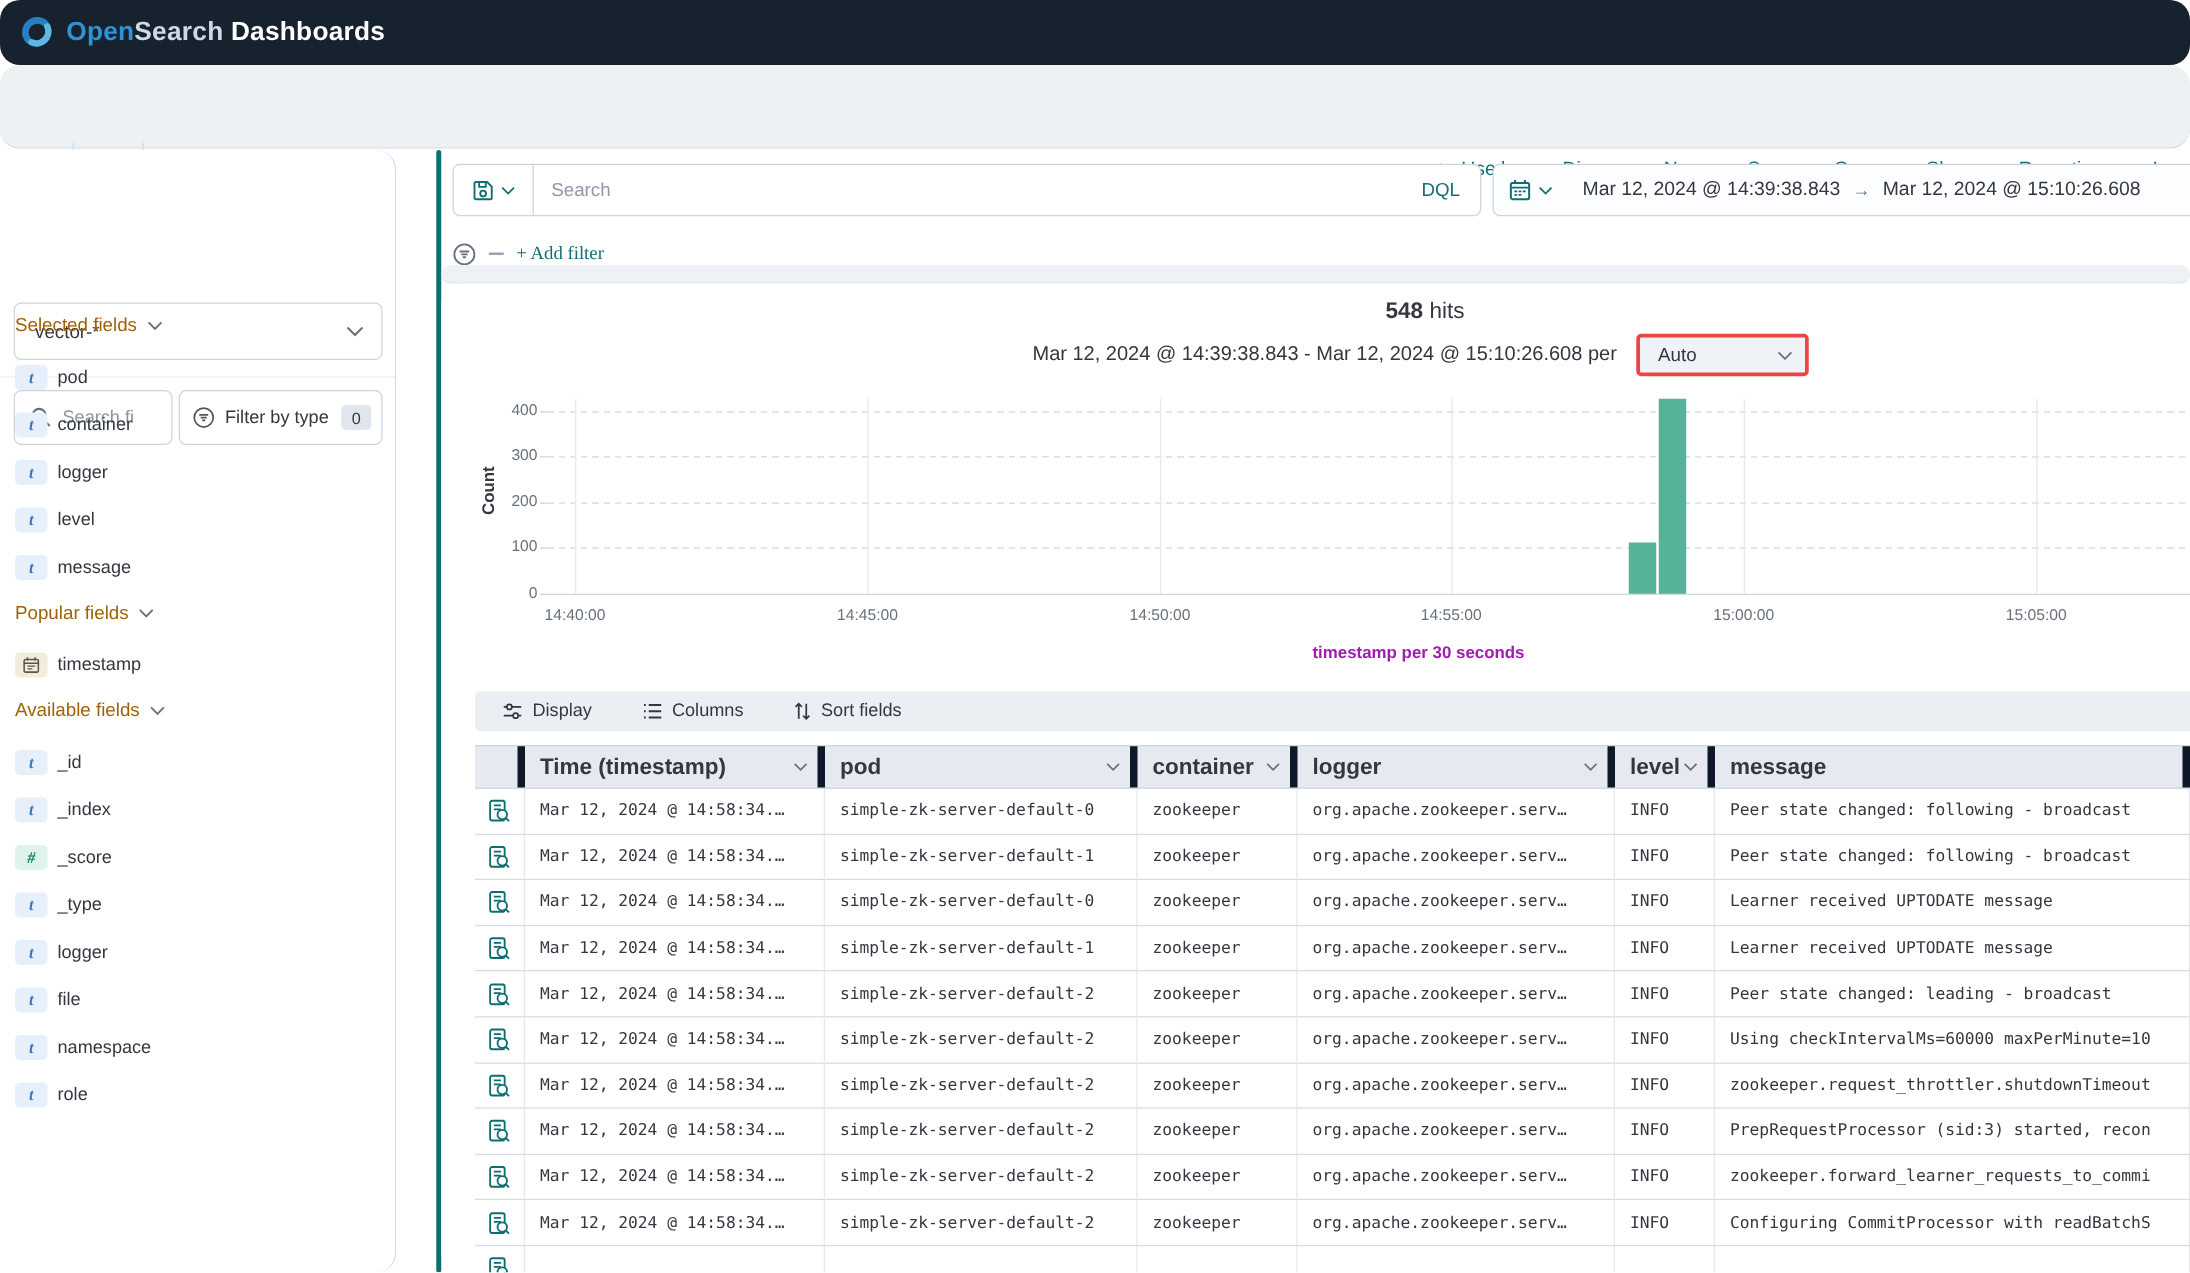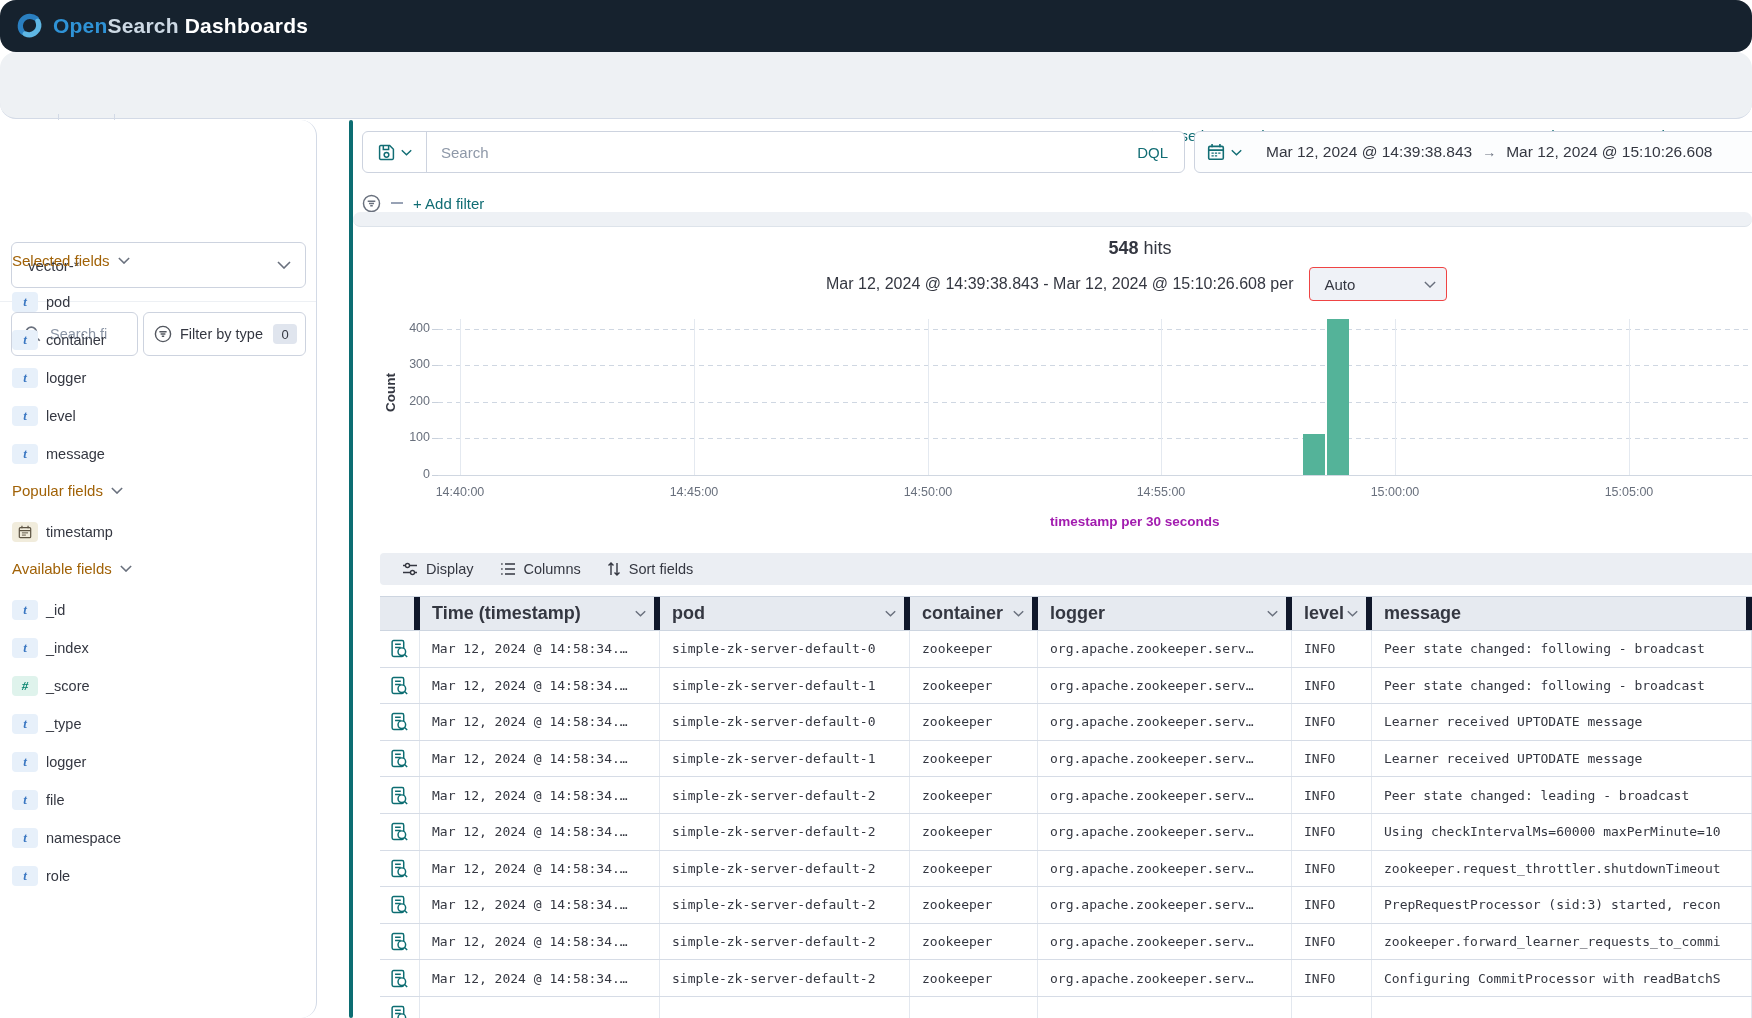--- a/index.html
+++ b/index.html
@@ -55,47 +55,47 @@
   #teal-rule { left:349px; top:120px; width:4px; height:898px; background:#0c6d72; }
   #query-panel { left:362px; top:131px; width:823px; height:42px; background:#fff; border:1px solid #cdd3df; border-radius:6px; display:flex; align-items:center; }
   #save-query-btn { width:64px; height:100%; border-right:1px solid #cdd3df; display:flex; align-items:center; justify-content:center; gap:6px; cursor:pointer; background:none; border-top:none; border-left:none; border-bottom:none; }
   #query-input { flex:1; border:none; outline:none; font-size:15px; color:#343741; padding:0 14px; font-family:inherit; background:transparent; }
   #query-input::placeholder { color:#8e98a8; }
   #dql-btn { color:#116d74; font-size:15px; font-weight:500; padding:0 16px; cursor:pointer; background:none; border:none; font-family:inherit; }
   #date-panel { left:1194px; top:131px; width:566px; height:42px; background:#fcfdfe; border:1px solid #cdd3df; border-radius:6px; display:flex; align-items:center; padding-left:12px; gap:6px; }
   .date-text { font-size:15.5px; color:#343741; white-space:nowrap; cursor:pointer; background:none; border:none; font-family:inherit; }
   #date-arrow { color:#69707d; font-size:14px; padding:0 4px; }
   #filter-row { left:362px; top:191px; height:24px; display:flex; align-items:center; gap:10px; }
-  #add-filter { color:#116d74; font-size:15px; font-weight:500; cursor:pointer; background:none; border:none; font-family:Liberation Sans, sans-serif;text-align:center; }
+  #add-filter { color:#116d74; font-size:15px; font-weight:500; cursor:pointer; background:none; border:none; font-family:Liberation Serif, serif;text-align:center; }
   .filter-dash { width:12px; height:2px; background:#98a2b5; }
   #band { left:353px; top:212px; width:1399px; height:15px; background:#eef1f5; border-bottom:1px solid #dde3ea; }
   #content-panel { left:353px; top:227px; width:1399px; height:791px; background:#fff; }
 
   
   #hits-title { position:absolute; left:1020px; top:238px; width:240px; text-align:center; font-size:18px; color:#343741; }
   #hits-title b { font-weight:bold; }
   #hits-sub { position:absolute; left:826px; top:267px; height:34px; display:flex; align-items:center; gap:16px; }
   #hits-range { font-size:16px; color:#343741; white-space:nowrap; }
-  #interval-select { width:138px; height:34px; background:#eff2f7; border:1px solid #ef4444; border-radius:4px;
+  #interval-select { width:138px; height:34px; background:#eff2f7; border:3px solid #ef4444; border-radius:4px;
      display:flex; align-items:center; padding:0 10px 0 14px; font-size:15px; color:#343741; cursor:pointer; font-family:inherit; }
   #interval-select .grow { flex:1; text-align:left; }
 
   
   .gridline-y { position:absolute; height:1px; background:repeating-linear-gradient(90deg,#cfd7e2 0 5px,transparent 5px 9px); }
   .gridline-x { position:absolute; width:1px; background:#e4e9f0; }
   #chart-baseline { position:absolute; height:1px; background:#d0d7e1; }
   .ytick-label { position:absolute; width:40px; text-align:right; font-size:12.5px; color:#69707d; }
   .ytick-stub { position:absolute; width:6px; height:1px; background:#c9d1dc; }
   .xtick-label { position:absolute; width:80px; text-align:center; font-size:12.5px; color:#69707d; }
   .chart-bar { position:absolute; background:#54b399; }
   #y-axis-title { position:absolute; left:371px; top:385px; font-size:13.5px; font-weight:bold; color:#343741; transform:rotate(-90deg); transform-origin:center; }
   #x-axis-title { position:absolute; left:1050px; top:514px; width:200px; text-align:left; font-size:13.5px; font-weight:bold; color:#a21caf; }
 
   
-  #grid-toolbar { left:380px; top:553px; width:1372px; height:32px; background:#ebeef3; border-radius:4px 0 0 4px; display:flex; align-items:center; gap:26px; padding-left:22px; }
+  #grid-toolbar { left:380px; top:553px; width:1372px; height:32px; background:#ebeef3; border-radius:4px 0 0 4px; display:flex; align-items:center; gap:40px; padding-left:22px; }
   .toolbar-btn { display:flex; align-items:center; gap:8px; font-size:14.5px; color:#343741; cursor:pointer; background:none; border:none; font-family:inherit; }
 
   
   #table-header { position:absolute; left:380px; top:596px; width:1372px; height:35px; background:#e6eaf0; border-top:1px solid #cdd5e0; border-bottom:1px solid #cdd5e0; display:flex; }
   .th { position:relative; height:100%; display:flex; align-items:center; padding:0 8px 0 12px; border-right:6px solid #0f172a;
      font-size:18px; font-weight:bold; color:#343741; }
   .th .chev { margin-left:auto; cursor:pointer; display:flex; }
   .table-row { position:absolute; left:380px; width:1372px; border-bottom:1px solid #d6dce6; display:flex; }
   .td { position:relative; height:100%; display:flex; align-items:center; padding-left:12px; border-right:1px solid #e3e8ef;
      font-family:"DejaVu Sans Mono","Liberation Mono",monospace; font-size:13px; color:#343741; white-space:nowrap; overflow:hidden; }

